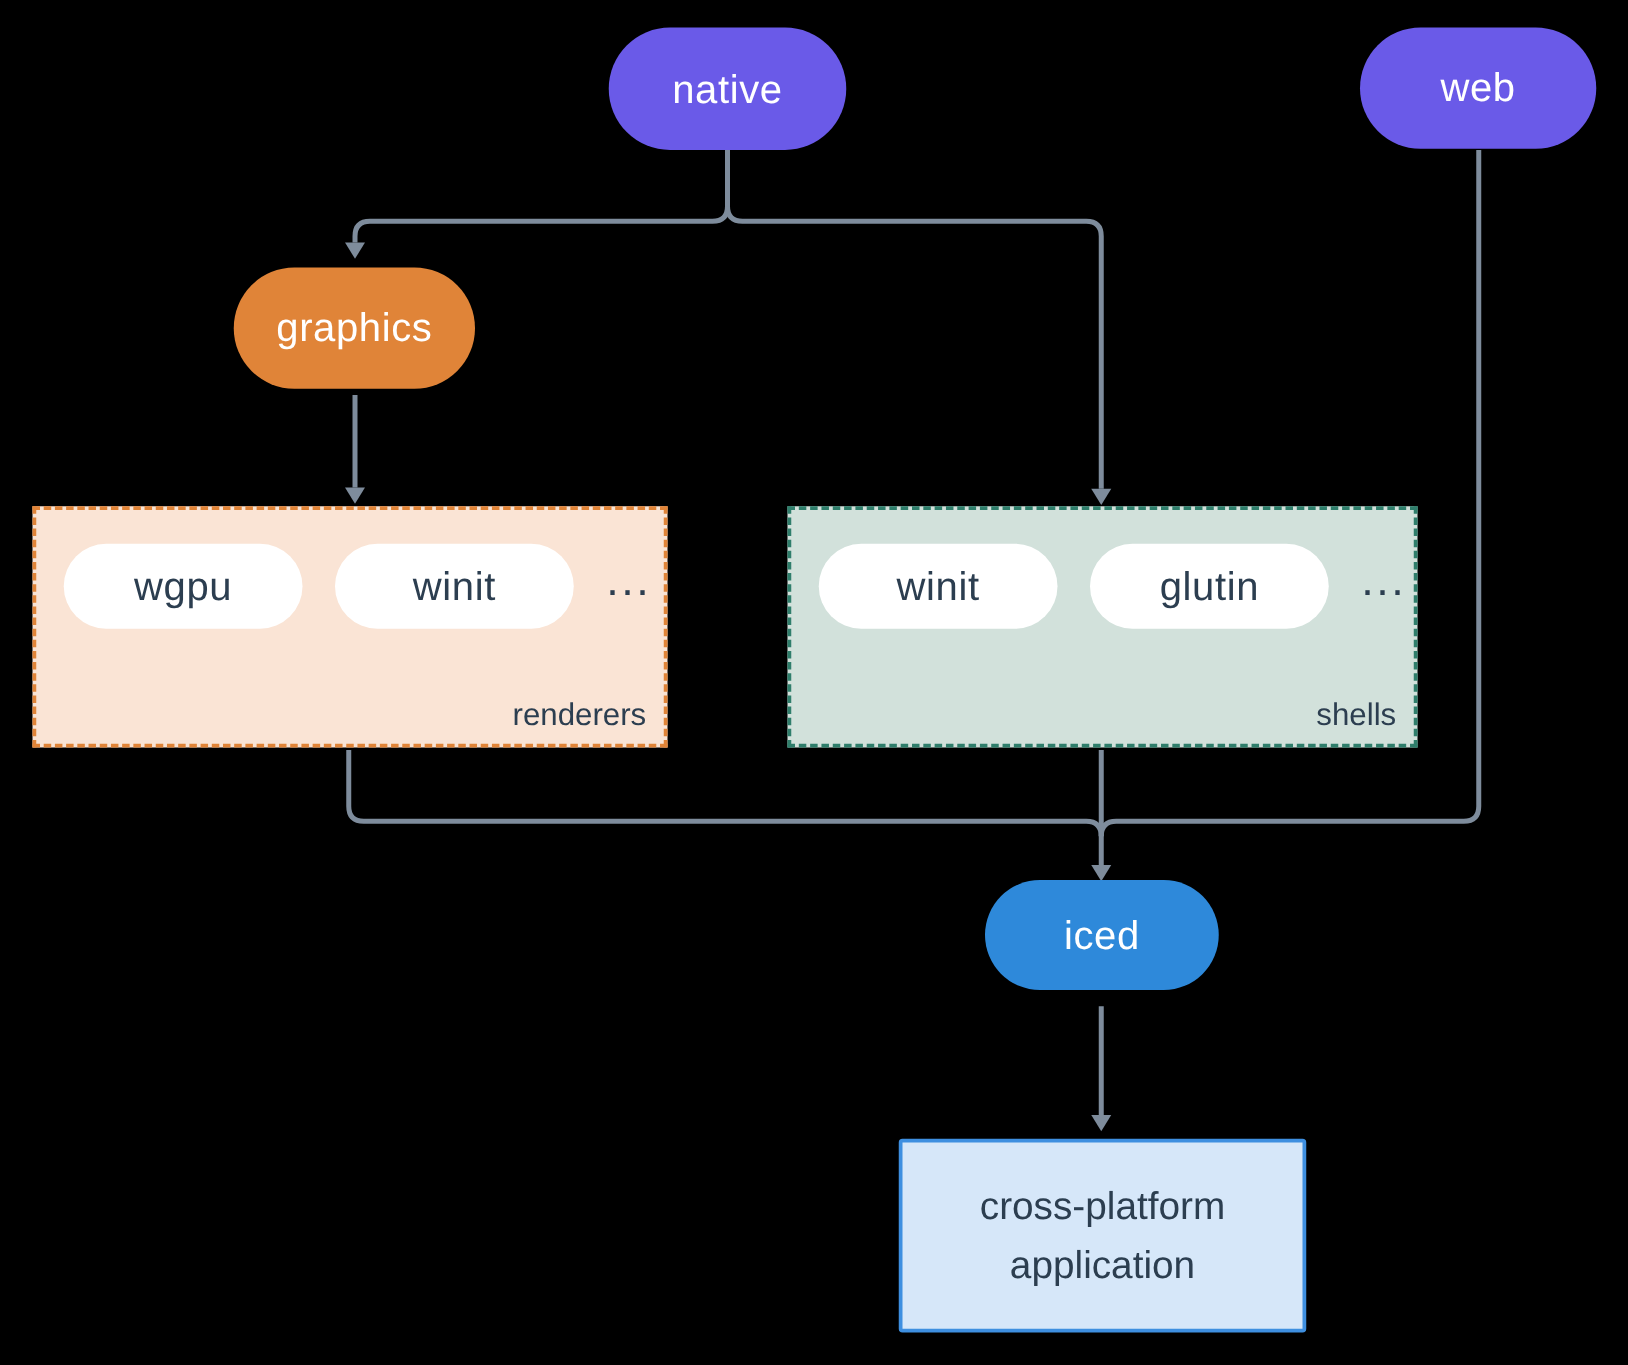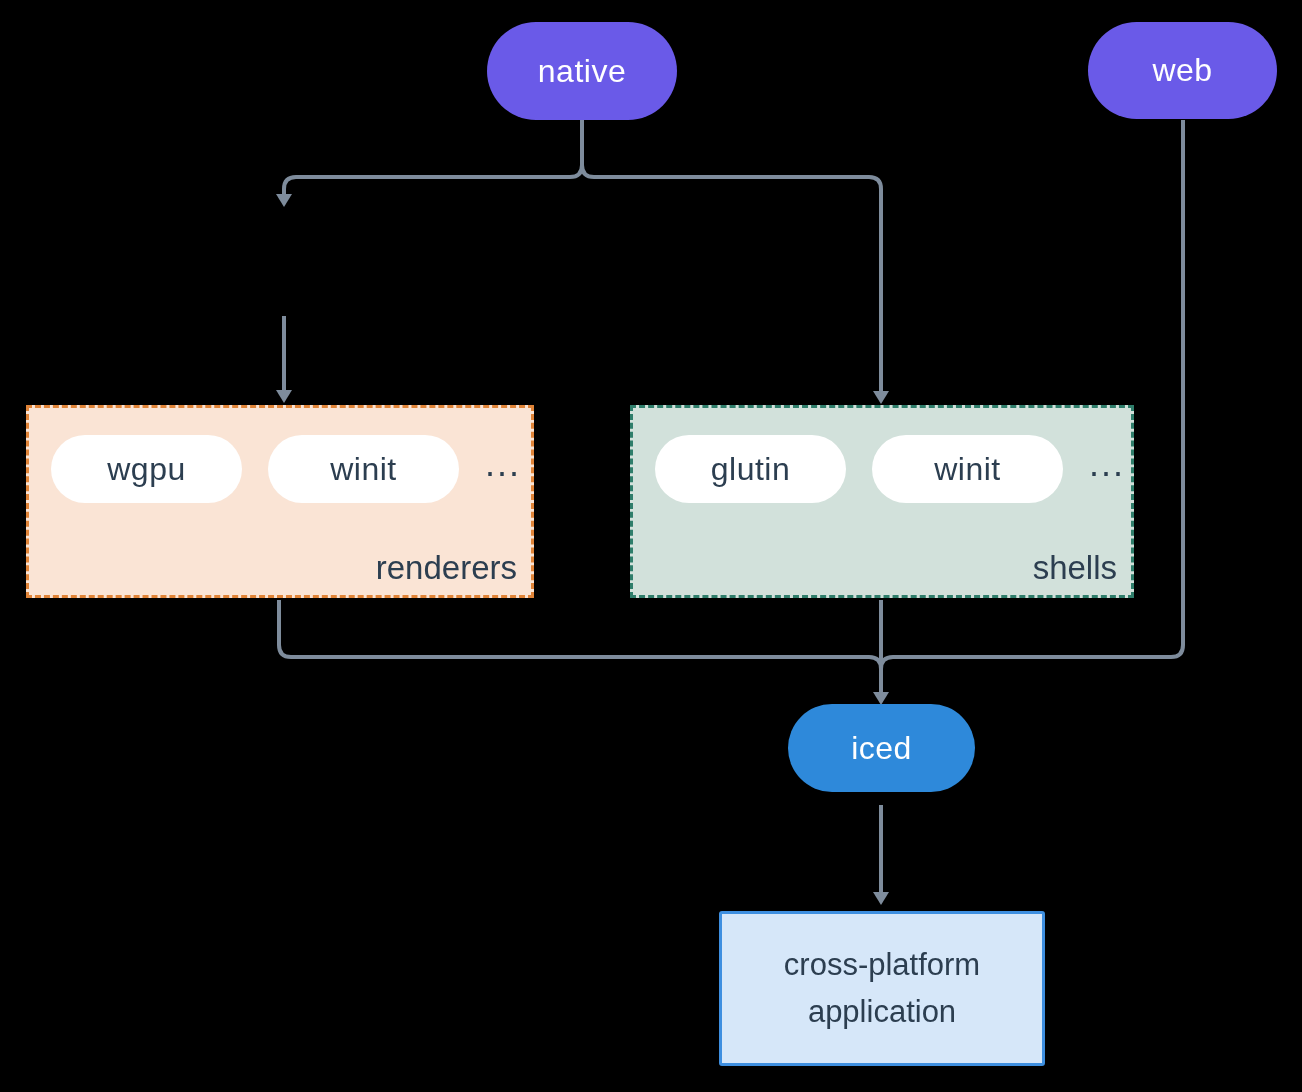--- a/index.html
+++ b/index.html
@@ -81,21 +81,21 @@
   .ellipsis {
     font-size: 36px;
     color: var(--darktext, #2C3E50);
     letter-spacing: 2px;
     padding-bottom: 10px;
   }
   .group-label {
     position: absolute;
     right: 14px;
     bottom: 8px;
-    font-size: 33px;
+    font-size: 25px;
     color: var(--darktext, #2C3E50);
   }
   
   .app-box {
     position: absolute;
     box-sizing: border-box;
     background: var(--appbg, #D6E7F9);
     border: 3px solid var(--appborder, #3E8FE0);
     border-radius: 3px;
     display: flex;
@@ -136,41 +136,44 @@
   </svg>
 
   <div class="pill web-pill" style="left:1088px; top:22px; width:189px; height:97px;">
     <span>web</span>
   </div>
 
   <div class="pill native-pill" style="left:487px; top:22px; width:190px; height:98px;">
     <span>native</span>
   </div>
 
+  <div class="pill graphics-pill" style="left:187px; top:214px; width:193px; height:97px;">
+    <span>graphics</span>
+  </div>
 
   <div class="group-box renderers-box" style="left:26px; top:405px; width:508px; height:193px;">
     <div class="group-content">
       <div class="pill white-pill">
         <span>wgpu</span>
       </div>
       <div class="pill white-pill">
         <span>winit</span>
       </div>
       <span class="ellipsis">...</span>
     </div>
     <span class="group-label">renderers</span>
   </div>
 
   <div class="group-box shells-box" style="left:630px; top:405px; width:504px; height:193px;">
     <div class="group-content">
       <div class="pill white-pill">
-        <span>glutin</span>
+        <span>winit</span>
       </div>
       <div class="pill white-pill">
-        <span>winit</span>
+        <span>glutin</span>
       </div>
       <span class="ellipsis">...</span>
     </div>
     <span class="group-label">shells</span>
   </div>
 
   <div class="pill iced-pill" style="left:788px; top:704px; width:187px; height:88px;">
     <span>iced</span>
   </div>
 

